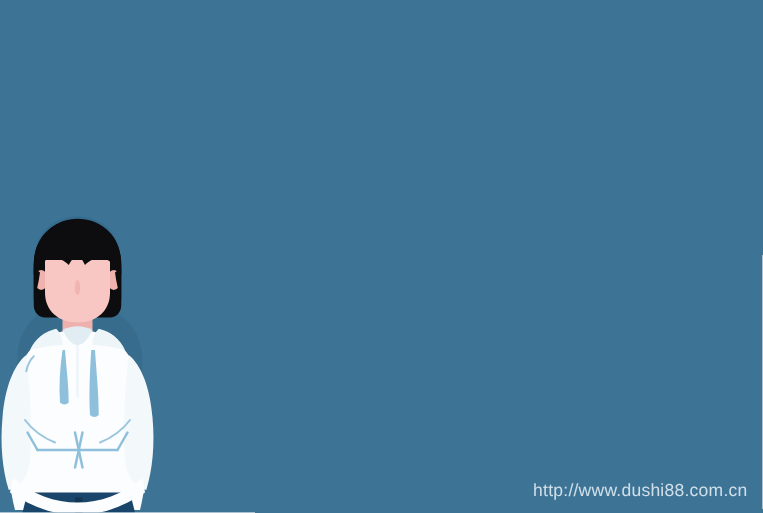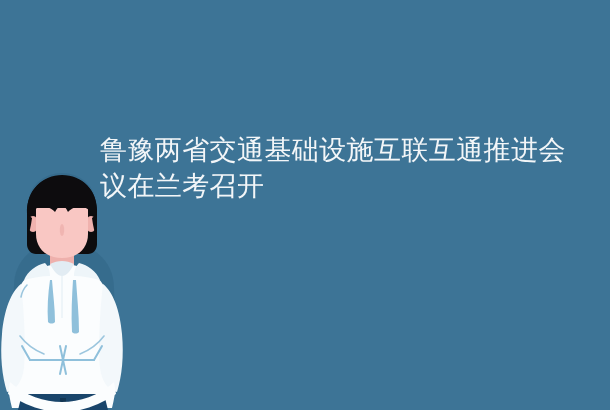--- a/index.html
+++ b/index.html
@@ -199,16 +199,16 @@
         <path d="M10 214
                  C26 228, 44 234, 62 234
                  C80 234, 98 228, 114 214
                  L116 226
                  C98 238, 80 244, 62 244
                  C44 244, 26 238, 8 226 Z" fill="#fbfdfe"></path>
       </g>
     </svg>
   </div>
 
-  <div id="headline">鲁豫两省交通基础设施互联互通推进会议在兰考召开</div>
-
+
+  <div id="watermark">http://www.dushi88.com.cn</div>
 
 </div>
 
 </body></html>

